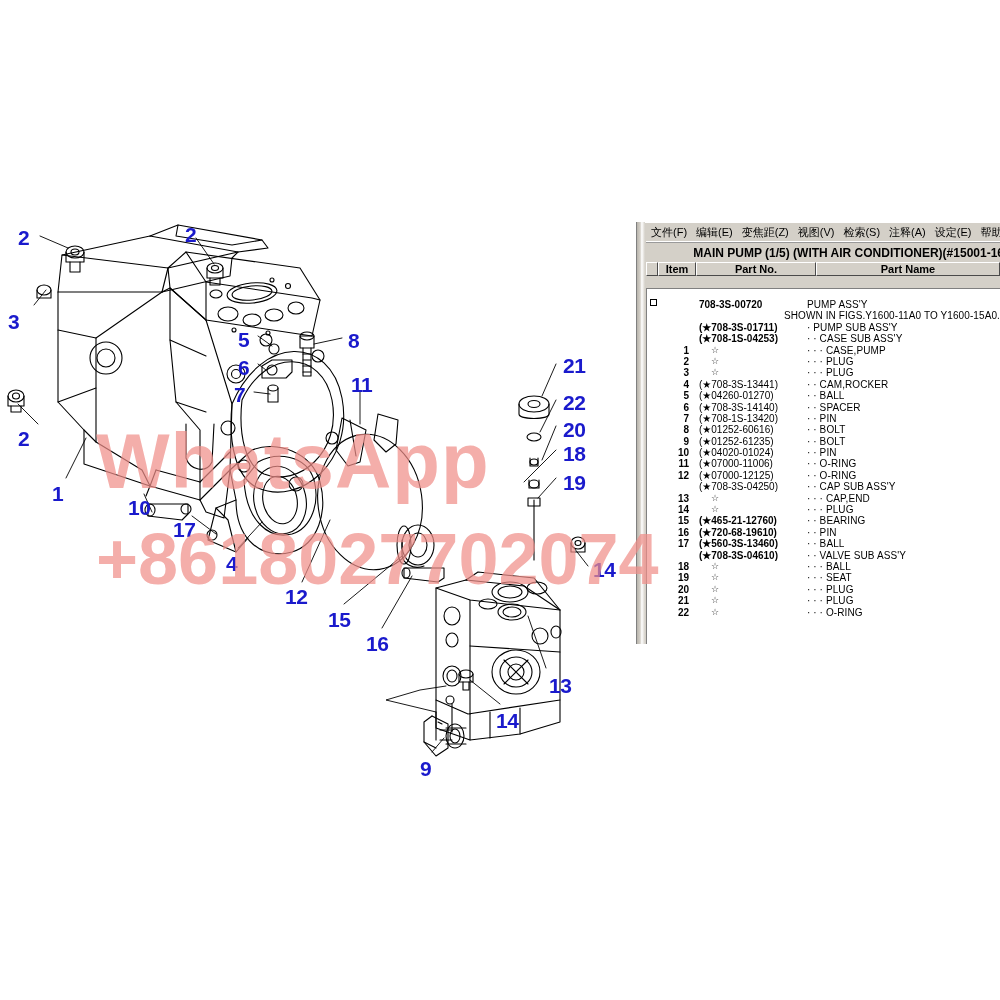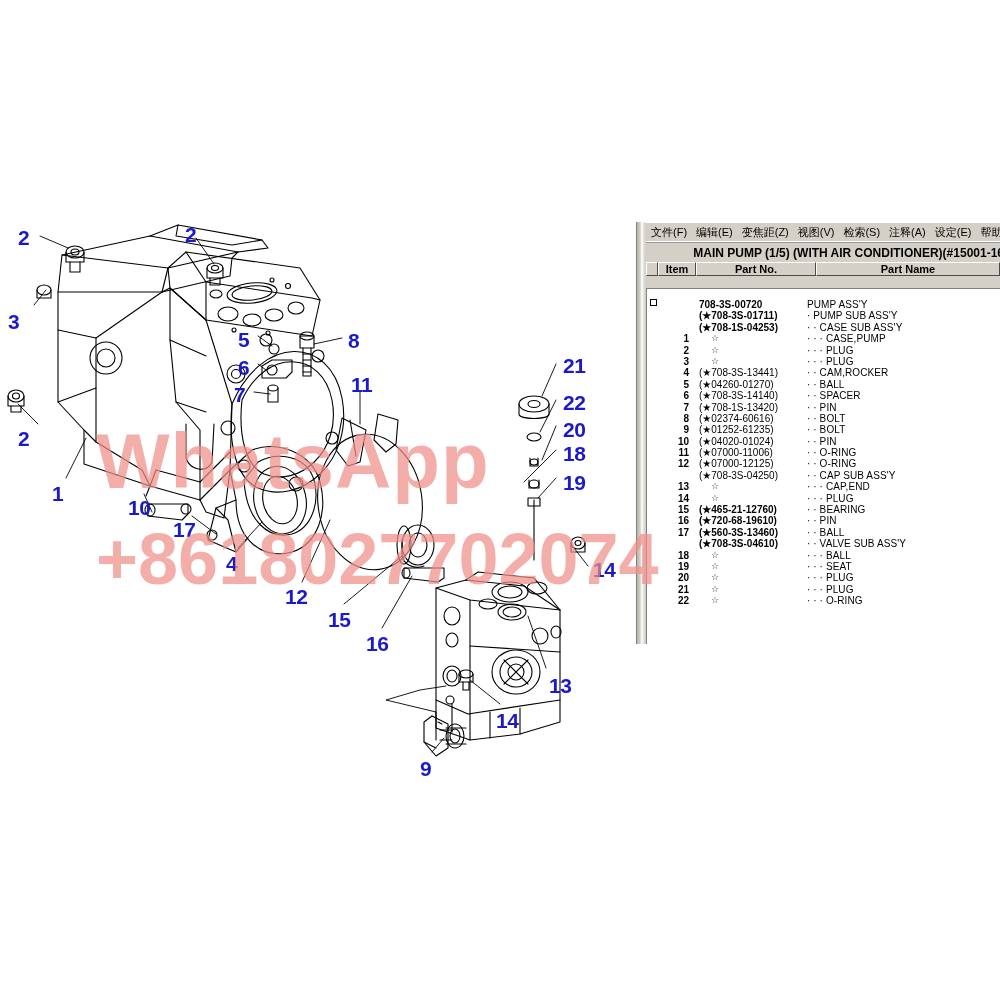--- a/index.html
+++ b/index.html
@@ -453,20 +453,26 @@
           <div class="c-chk">
             <span class="chkbox"></span>
           </div>
           <div class="c-item"></div>
           <div class="c-part bold-no">708-3S-00720</div>
           <div class="c-name">PUMP ASS'Y</div>
         </div>
         <div class="trow">
           <div class="c-chk"></div>
           <div class="c-item"></div>
+          <div class="c-part"></div>
+          <div class="c-name">SHOWN IN FIGS.Y1600-11A0 TO Y1600-15A0.</div>
+        </div>
+        <div class="trow">
+          <div class="c-chk"></div>
+          <div class="c-item"></div>
           <div class="c-part bold-no">(★708-3S-01711)</div>
           <div class="c-name">·  PUMP SUB ASS'Y</div>
         </div>
         <div class="trow">
           <div class="c-chk"></div>
           <div class="c-item"></div>
           <div class="c-part bold-no">(★708-1S-04253)</div>
           <div class="c-name">· ·  CASE SUB ASS'Y</div>
         </div>
         <div class="trow">
@@ -507,21 +513,21 @@
         </div>
         <div class="trow">
           <div class="c-chk"></div>
           <div class="c-item">7</div>
           <div class="c-part">(★708-1S-13420)</div>
           <div class="c-name">· ·  PIN</div>
         </div>
         <div class="trow">
           <div class="c-chk"></div>
           <div class="c-item">8</div>
-          <div class="c-part">(★02374-60616)</div>
+          <div class="c-part">(★01252-60616)</div>
           <div class="c-name">· ·  BOLT</div>
         </div>
         <div class="trow">
           <div class="c-chk"></div>
           <div class="c-item">9</div>
           <div class="c-part">(★01252-61235)</div>
           <div class="c-name">· ·  BOLT</div>
         </div>
         <div class="trow">
           <div class="c-chk"></div>

